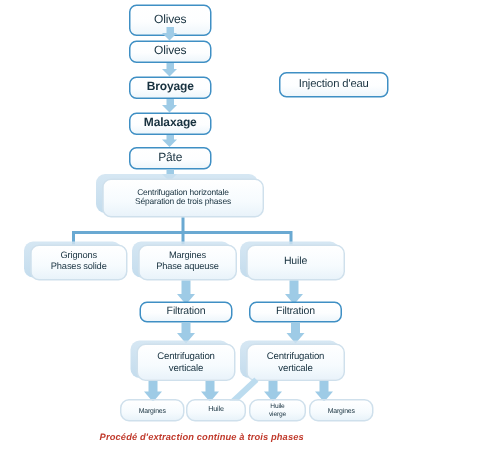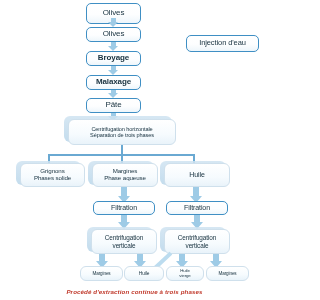--- a/index.html
+++ b/index.html
@@ -99,21 +99,21 @@
   <div class="box" style="left:86px;top:75px;width:55px;height:15px;font-size:8px;font-weight:bold;">
     <span>Malaxage</span>
   </div>
   <div class="arrow" style="left:111px;top:90px;width:5px;height:4px;"></div>
   <div class="arrow-head" style="left:108px;top:93px;"></div>
 
   <div class="box" style="left:86px;top:98px;width:55px;height:15px;font-size:8px;">
     <span>Pâte</span>
   </div>
 
-  <div class="box" style="left:186px;top:35px;width:73px;height:17px;font-size:7.5px;">
+  <div class="box" style="left:186px;top:48px;width:73px;height:17px;font-size:7.5px;">
     <span>Injection d'eau</span>
   </div>
 
   <div class="arrow" style="left:111px;top:113px;width:5px;height:4px;"></div>
   <div class="arrow-head" style="left:108px;top:116px;"></div>
 
   <div class="slab" style="left:64px;top:116px;width:108px;height:26px;"></div>
   <div class="box soft" style="left:68px;top:119px;width:108px;height:26px;font-size:5.6px;flex-direction:column;">
     <span>Centrifugation horizontale</span>
     <span>Séparation de trois phases</span>

